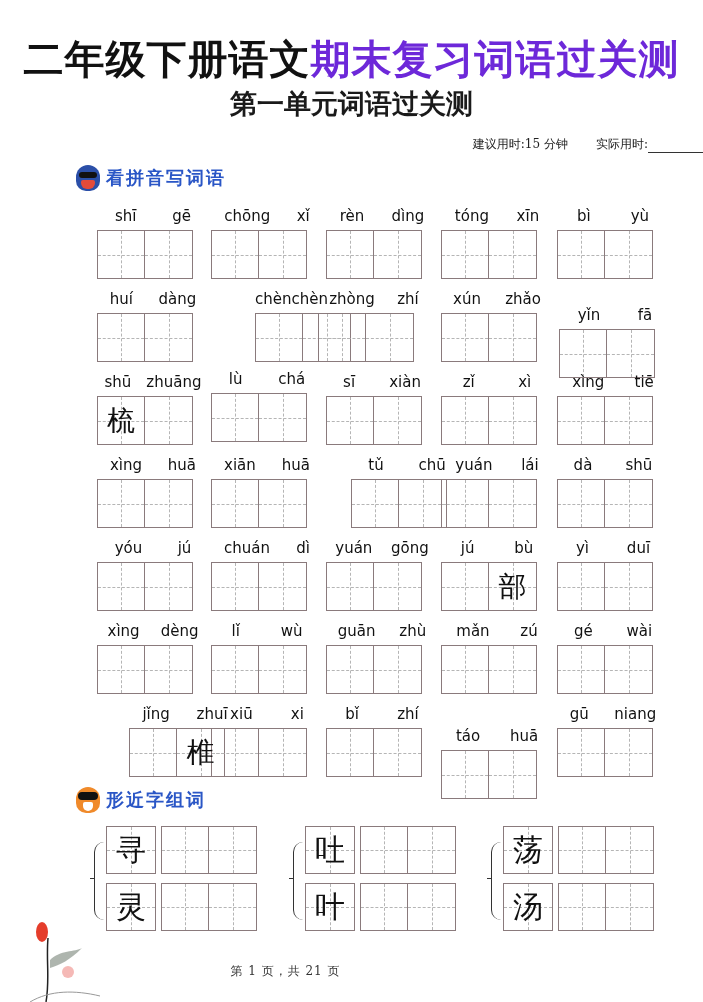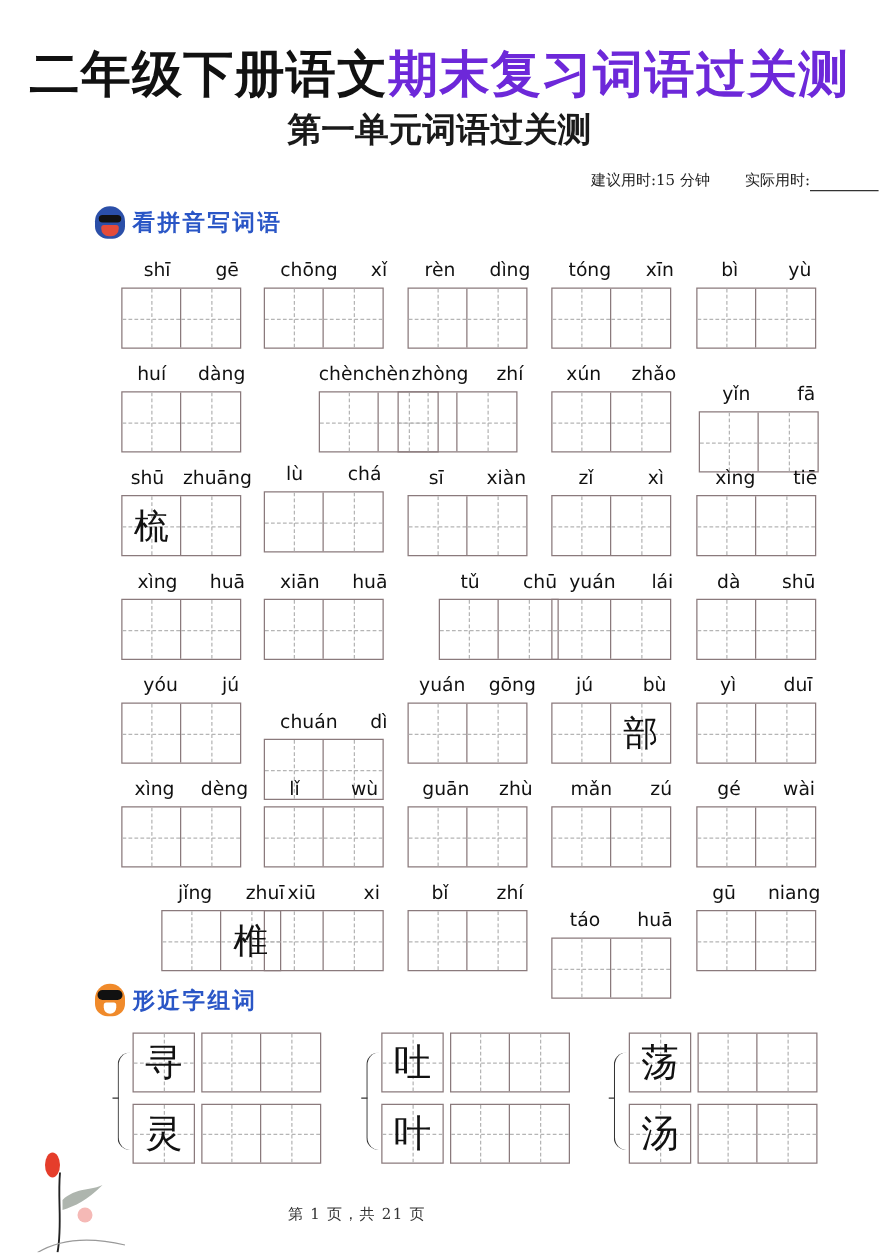--- a/index.html
+++ b/index.html
@@ -379,21 +379,21 @@
       </div>
       <div class="boxes">
         <div class="cell">
           <span class="ch"></span>
         </div>
         <div class="cell">
           <span class="ch"></span>
         </div>
       </div>
     </div>
-    <div class="item" style="left: 211px; top: 566px;">
+    <div class="item" style="left: 211px; top: 537px;">
       <div class="pinyin">
         <span>chuán</span>
         <span>dì</span>
       </div>
       <div class="boxes">
         <div class="cell">
           <span class="ch"></span>
         </div>
         <div class="cell">
           <span class="ch"></span>

